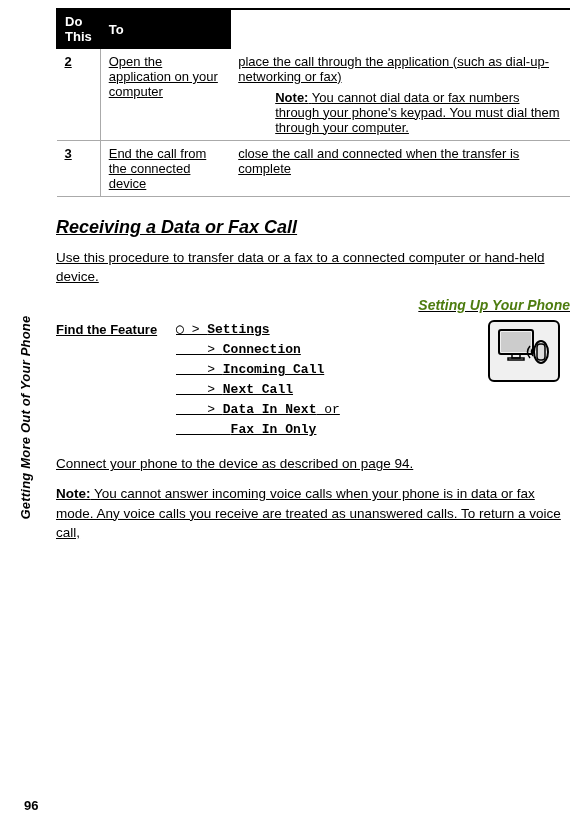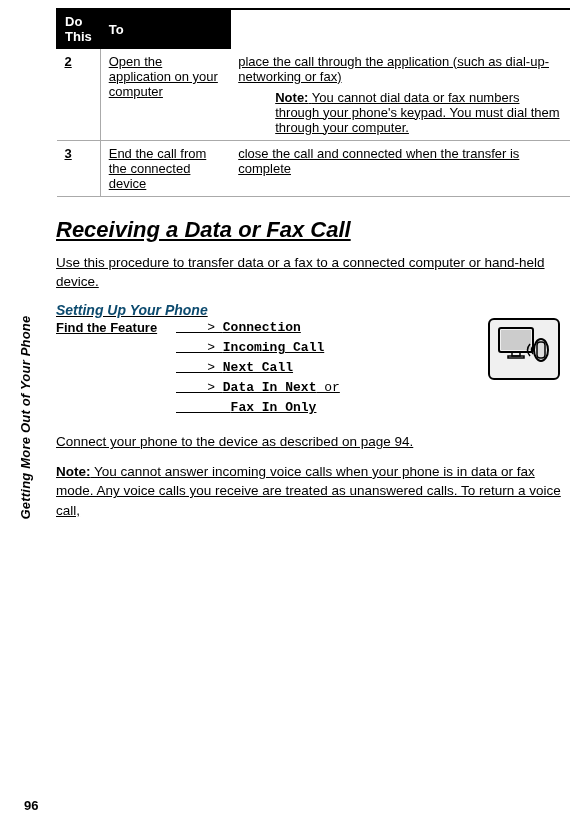--- a/index.html
+++ b/index.html
@@ -90,42 +90,43 @@
       margin-top: 6px;
       margin-left: 37px;
     }
 
     .note-bold {
       font-weight: bold;
     }
 
     
     .section-heading {
-      font-size: 22px;
+      font-size: 18px;
       font-weight: bold;
       font-style: italic;
       color: #000;
       margin-bottom: 10px;
       margin-top: 4px;
     }
 
     .body-text {
       font-size: 13.5px;
       color: #000;
       line-height: 1.45;
       margin-bottom: 10px;
     }
 
     
     .sub-heading {
       font-size: 14px;
       font-weight: bold;
       font-style: italic;
-      color: #0c4a6e;
-      margin-bottom: 0;
+      color: #4d7c0f;
+      margin-bottom: 7px;
+      text-align: right;
     }
 
     
     .find-feature-container {
       display: flex;
       flex-direction: row;
       margin-bottom: 14px;
       align-items: flex-start;
     }
 
@@ -221,20 +222,21 @@
 
     <div class="section-heading">Receiving a Data or Fax Call</div>
     <p class="body-text">Use this procedure to transfer data or a fax to a connected computer or hand-held device.</p>
 
     <div class="sub-heading">Setting Up Your Phone</div>
 
     <div class="find-feature-container">
       <div style="display:flex; flex-direction:row; align-items:flex-start; flex:1;">
         <span class="find-feature-label">Find the Feature</span>
         <div class="find-feature-menu">
+          <span class="menu-line">◯ &gt; <b>Settings</b></span>
           <span class="menu-line">&nbsp;&nbsp;&nbsp; &gt; <b>Connection</b></span>
           <span class="menu-line">&nbsp;&nbsp;&nbsp; &gt; <b>Incoming Call</b></span>
           <span class="menu-line">&nbsp;&nbsp;&nbsp; &gt; <b>Next Call</b></span>
           <span class="menu-line">&nbsp;&nbsp;&nbsp; &gt; <b>Data In Next</b> or</span>
           <span class="menu-line">&nbsp;&nbsp;&nbsp;&nbsp;&nbsp;&nbsp; <b>Fax In Only</b></span>
         </div>
       </div>
 
       <div class="feature-icon-box">
         <svg width="58" height="50" viewBox="0 0 58 50">

